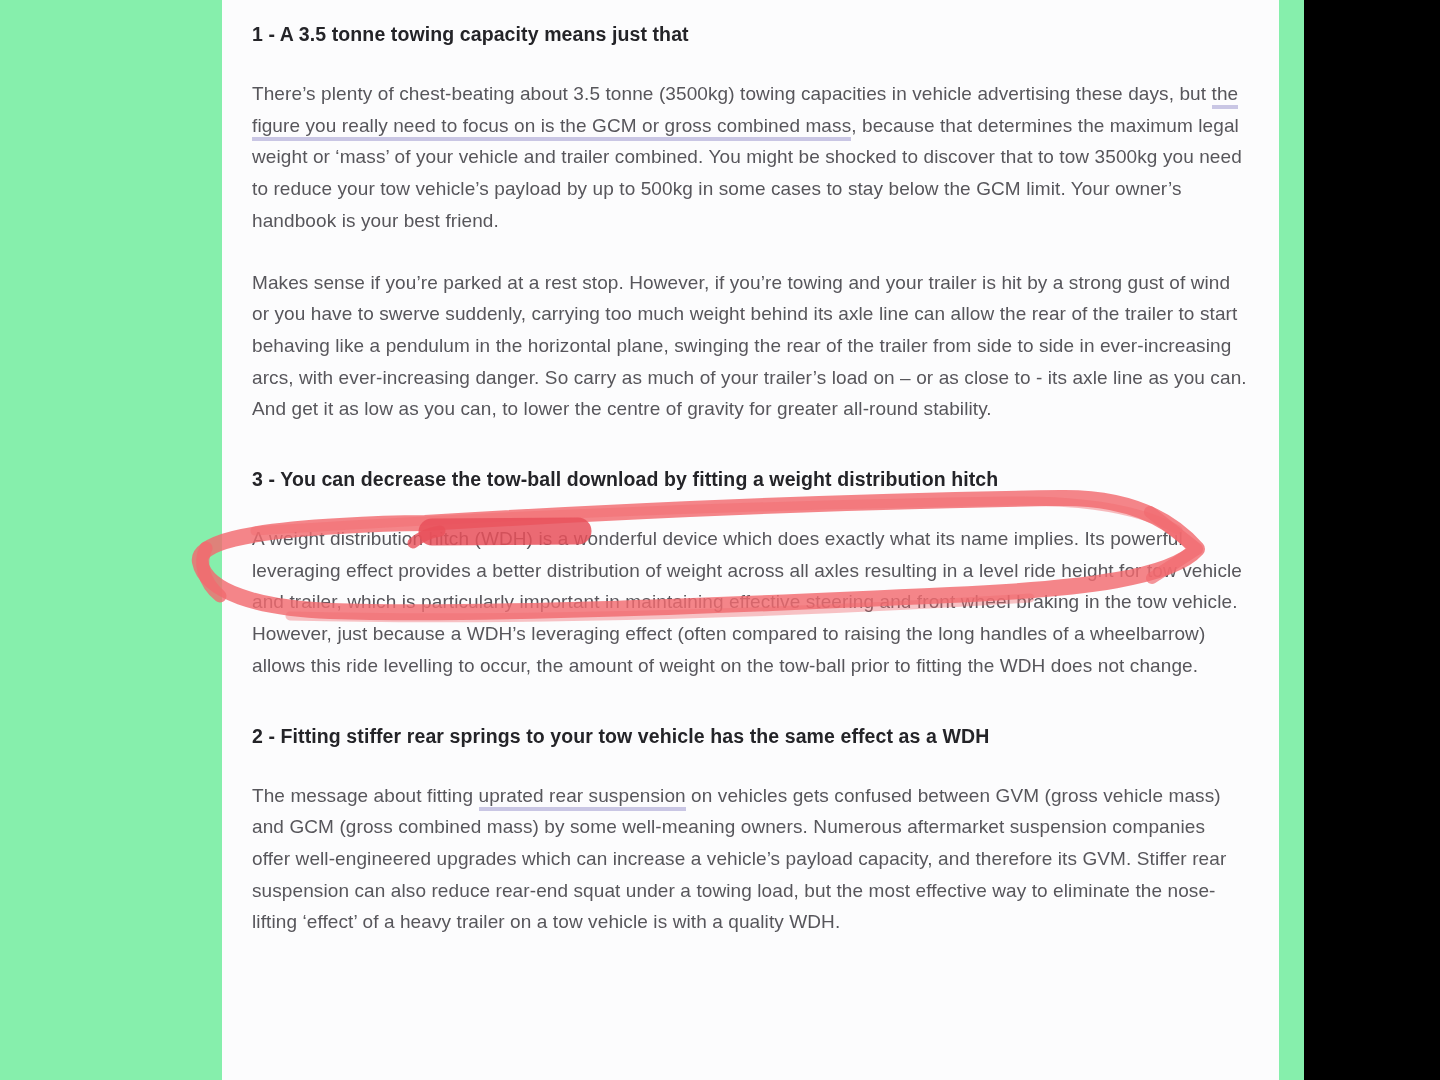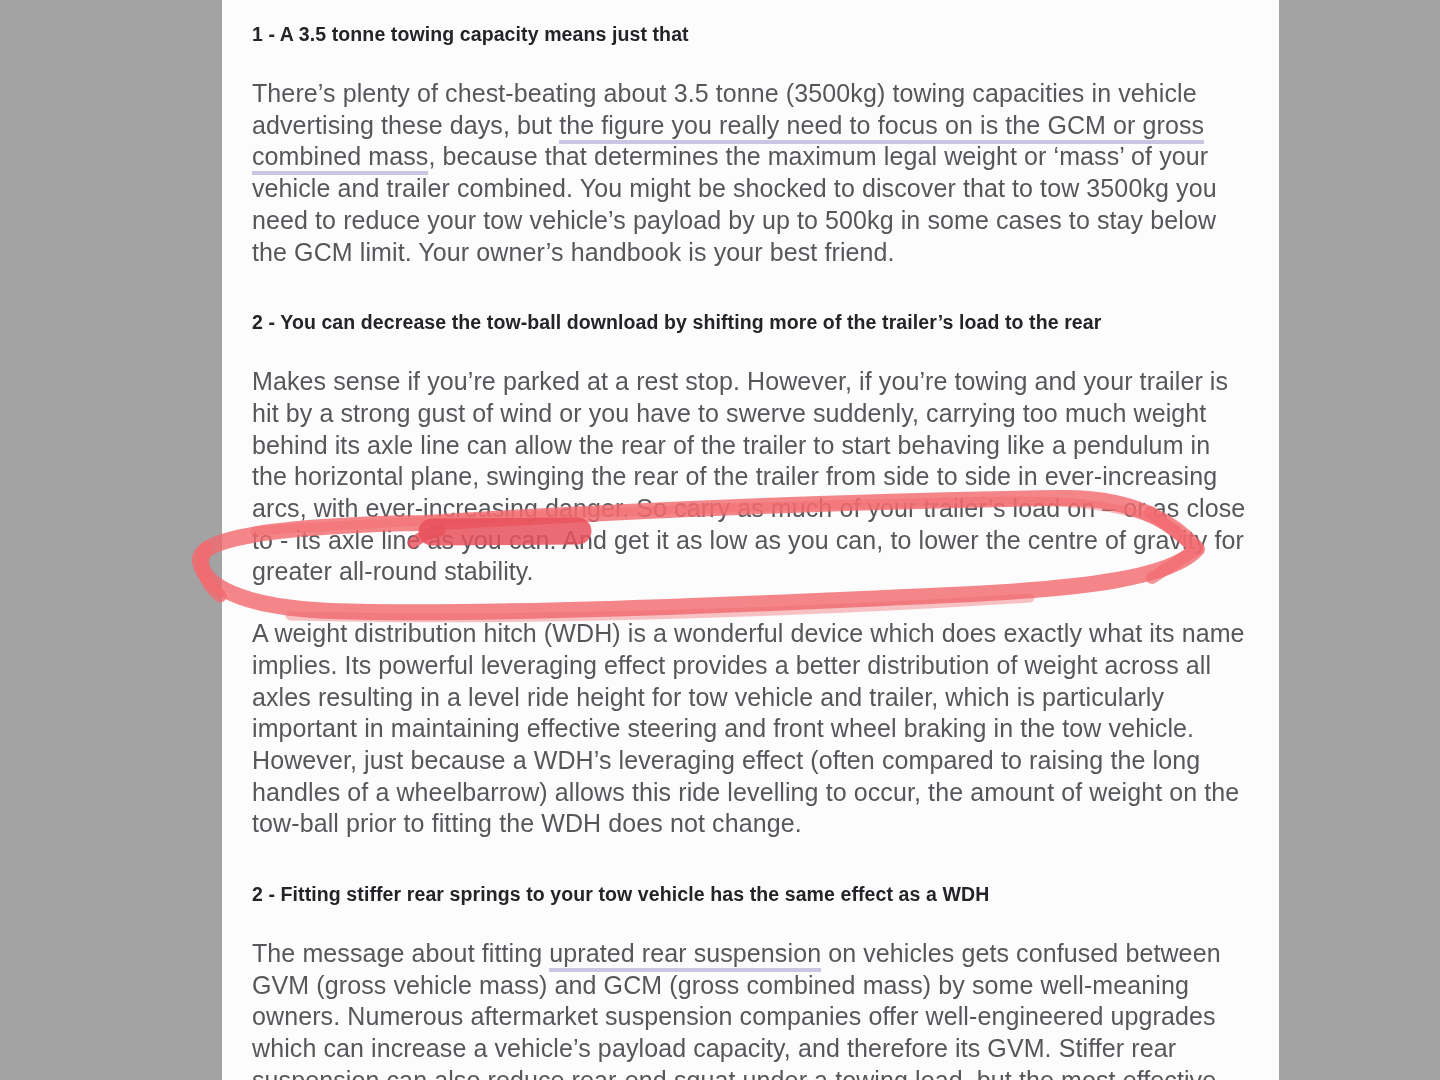--- a/index.html
+++ b/index.html
@@ -1,21 +1,21 @@
 <!DOCTYPE html>
 <html><head>
 <meta charset="utf-8">
 <style>
   * { box-sizing: border-box; }
   html, body { margin: 0; padding: 0; background: #000; }
   .stage {
     position: relative;
-    width: 1440px;
+    width: 1304px;
     height: 1080px;
-    background: #a3a3a3;
+    background: #86efac;
     overflow: hidden;
     font-family: "Liberation Sans", "DejaVu Sans", sans-serif;
   }
   .page {
     position: absolute;
     left: 222px;
     top: 0;
     width: 1057px;
     height: 1080px;
     background: #fcfcfd;
@@ -25,21 +25,21 @@
   .section-heading {
     font-size: 19.5px;
     font-weight: 700;
     color: #242428;
     line-height: 28px;
     letter-spacing: 0.1px;
     margin: 40px 0 0 0;
   }
   section:first-of-type .section-heading { margin-top: 8px; }
   .section-paragraph {
-    font-size: 25px;
+    font-size: 19px;
     font-weight: 400;
     color: #57565b;
     line-height: 31.7px;
     letter-spacing: 0.1px;
     margin: 30px 0 0 0;
   }
   .inline-link {
     border-bottom: 4px solid #c9c6e4;
     padding-bottom: 1px;
   }
@@ -58,25 +58,25 @@
 <div class="stage">
 
   <div class="page">
 
     <section>
       <h2 class="section-heading">1 - A 3.5 tonne towing capacity means just that</h2>
       <p class="section-paragraph"><span>There’s plenty of chest-beating about 3.5 tonne (3500kg) towing capacities in vehicle advertising these days, but </span><span class="inline-link">the figure you really need to focus on is the GCM or gross combined mass</span><span>, because that determines the maximum legal weight or ‘mass’ of your vehicle and trailer combined. You might be shocked to discover that to tow 3500kg you need to reduce your tow vehicle’s payload by up to 500kg in some cases to stay below the GCM limit. Your owner’s handbook is your best friend.</span></p>
     </section>
 
     <section>
-      <h2 class="section-heading">2 - You can decrease the tow-ball download by shifting more of the trailer’s load to the rear</h2>
       <p class="section-paragraph"><span>Makes sense if you’re parked at a rest stop. However, if you’re towing and your trailer is hit by a strong gust of wind or you have to swerve suddenly, carrying too much weight behind its axle line can allow the rear of the trailer to start behaving like a pendulum in the horizontal plane, swinging the rear of the trailer from side to side in ever-increasing arcs, with ever-increasing danger. So carry as much of your trailer’s load on – or as close to - its axle line as you can. And get it as low as you can, to lower the centre of gravity for greater all-round stability.</span></p>
     </section>
 
     <section>
+      <h2 class="section-heading">3 - You can decrease the tow-ball download by fitting a weight distribution hitch</h2>
       <p class="section-paragraph"><span>A weight distribution hitch (WDH) is a wonderful device which does exactly what its name implies. Its powerful leveraging effect provides a better distribution of weight across all axles resulting in a level ride height for tow vehicle and trailer, which is particularly important in maintaining effective steering and front wheel braking in the tow vehicle. However, just because a WDH’s leveraging effect (often compared to raising the long handles of a wheelbarrow) allows this ride levelling to occur, the amount of weight on the tow-ball prior to fitting the WDH does not change.</span></p>
     </section>
 
     <section>
       <h2 class="section-heading">2 - Fitting stiffer rear springs to your tow vehicle has the same effect as a WDH</h2>
       <p class="section-paragraph"><span>The message about fitting </span><span class="inline-link">uprated rear suspension</span><span> on vehicles gets confused between GVM (gross vehicle mass) and GCM (gross combined mass) by some well-meaning owners. Numerous aftermarket suspension companies offer well-engineered upgrades which can increase a vehicle’s payload capacity, and therefore its GVM. Stiffer rear suspension can also reduce rear-end squat under a towing load, but the most effective way to eliminate the nose-lifting ‘effect’ of a heavy trailer on a tow vehicle is with a quality WDH.</span></p>
     </section>
 
   </div>
 

